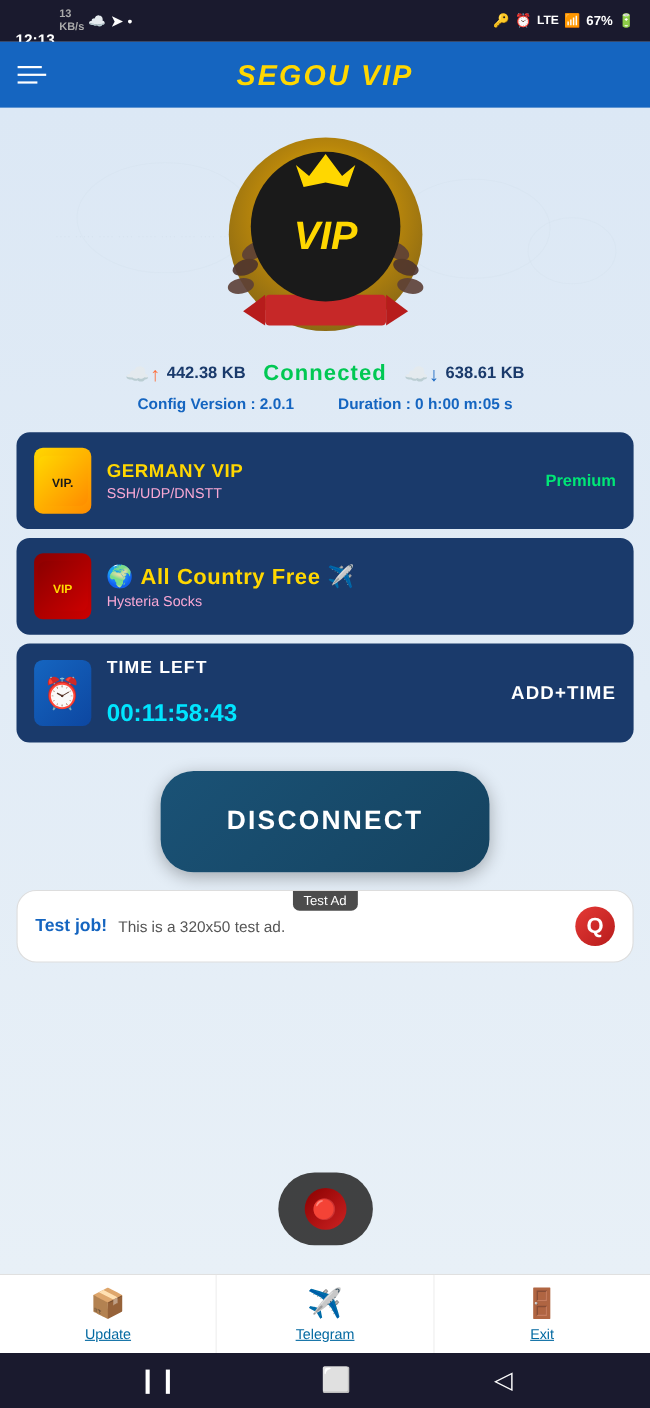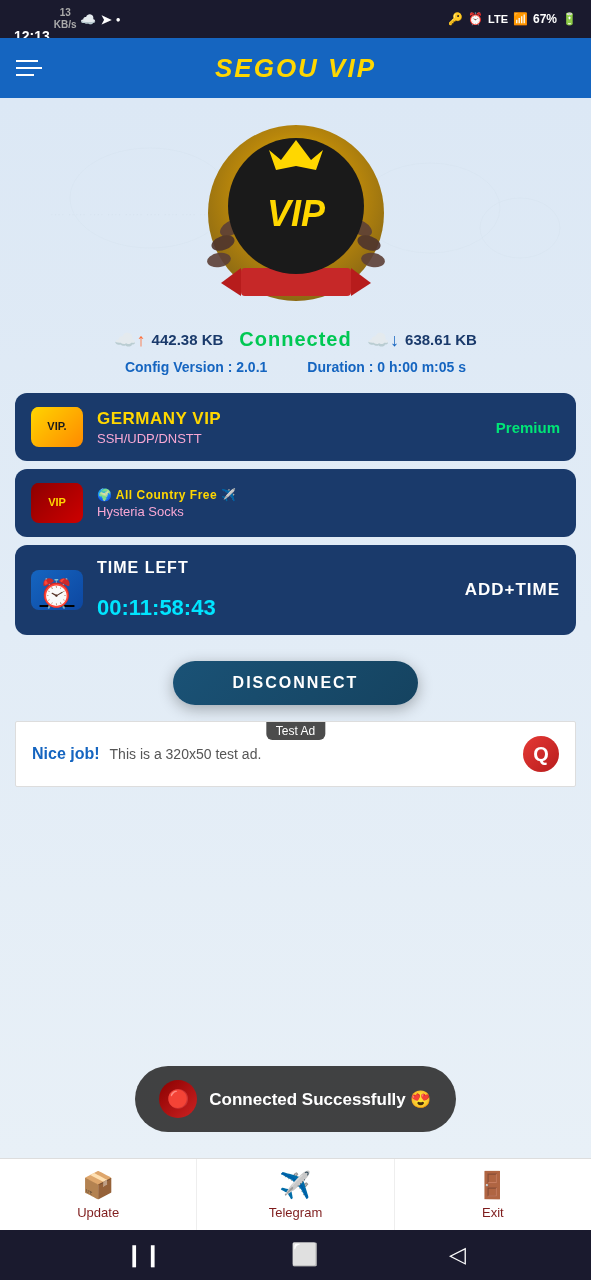--- a/index.html
+++ b/index.html
@@ -22,21 +22,21 @@
       justify-content: space-between;
       align-items: center;
       padding: 6px 14px;
       height: 38px;
       font-size: 13px;
       font-weight: 600;
     }
     .status-left { display: flex; align-items: center; gap: 4px; }
     .status-right { display: flex; align-items: center; gap: 5px; font-size: 12px; }
     .status-time { font-size: 14px; font-weight: 700; margin-top: 33px; }
-    .status-kb { font-size: 10px; color: #aaa; line-height: 1.2; text-align: center; }
+    .status-kb { font-size: 10px; color: #aaa; line-height: 1.2; text-align: left; }
 
     
     .header {
       background: #1565c0;
       display: flex;
       align-items: center;
       justify-content: center;
       padding: 20px 16px;
       position: relative;
       height: 60px;
@@ -147,29 +147,28 @@
       background: #1a3a6b;
       border-radius: 12px;
       padding: 14px 16px;
       display: flex;
       align-items: center;
       cursor: pointer;
       position: relative;
     }
     .card-icon {
       width: 52px;
-      height: 40px;
+      height: 60px;
       border-radius: 8px;
       margin-right: 14px;
       display: flex;
-      align-items: flex-end;
+      align-items: center;
       justify-content: center;
       flex-shrink: 0;
       overflow: hidden;
-      text-decoration: underline;
     }
     .card-icon.germany {
       background: linear-gradient(135deg, #FFD700, #FF8C00);
     }
     .card-icon.globe {
       background: linear-gradient(135deg, #8B0000, #CC0000);
     }
     .card-icon.timer {
       background: linear-gradient(135deg, #1565c0, #0d47a1);
     }
@@ -209,35 +208,35 @@
       letter-spacing: 1px;
     }
 
     
     .disconnect-btn {
       margin: 18px auto 16px auto;
       background: linear-gradient(135deg, #1a5276, #154360);
       color: white;
       border: none;
       border-radius: 30px;
-      padding: 13px 60px;
-      font-size: 16px;
+      padding: 32px 60px;
+      font-size: 24px;
       font-weight: 800;
       letter-spacing: 2px;
       cursor: pointer;
       display: block;
       box-shadow: 0 4px 15px rgba(0,0,0,0.3);
     }
 
     
     .ad-banner {
       width: calc(100% - 30px);
       margin: 0 9px;
       background: white;
-      border-radius: 2px;
+      border-radius: 18px;
       padding: 14px 16px;
       display: flex;
       align-items: center;
       border: 1px solid #ddd;
       position: relative;
       overflow: hidden;
     }
     .ad-label {
       position: absolute;
       top: 0;
@@ -313,21 +312,21 @@
       display: flex;
       flex-direction: column;
       align-items: center;
       justify-content: center;
       cursor: pointer;
       gap: 4px;
       border-right: 1px solid #eee;
     }
     .nav-item:last-child { border-right: none; }
     .nav-icon { font-size: 26px; }
-    .nav-label { font-size: 13px; color: #7f1d1d; font-weight: 500; }
+    .nav-label { font-size: 13px; color: #0369a1; font-weight: 500; text-decoration: underline; }
 
     
     .system-nav {
       background: #1a1a2e;
       height: 50px;
       display: flex;
       align-items: center;
       justify-content: space-around;
       padding: 0 60px;
     }
@@ -461,54 +460,53 @@
         <text x="23" y="29" text-anchor="middle" font-size="11" font-weight="900" fill="#FFD700" font-family="Arial">VIP</text>
         <defs>
           <linearGradient id="redCard" x1="0" y1="0" x2="1" y2="1">
             <stop offset="0%" stop-color="#8B0000"></stop>
             <stop offset="100%" stop-color="#CC0000"></stop>
           </linearGradient>
         </defs>
       </svg>
     </div>
     <div class="card-info">
-      <div class="card-title" style="color:#FFD700;font-size:12px;">🌍 All Country Free ✈️</div>
+      <div class="card-title" style="color:#FFD700;font-size:20px;">🌍 All Country Free ✈️</div>
       <div class="card-subtitle">Hysteria Socks</div>
     </div>
   </div>
 
   <div class="card">
     <div class="card-icon timer">
       <span style="font-size:28px;">⏰</span>
     </div>
     <div class="card-info">
       <div class="time-left-title">TIME LEFT</div>
       <div class="time-left-value">00:11:58:43</div>
     </div>
     <div class="add-time">ADD+TIME</div>
   </div>
 
   <button class="disconnect-btn">DISCONNECT</button>
 
   <div class="ad-banner">
     <div class="ad-label">Test Ad</div>
-    <div class="ad-nice">Nice job!</div>
+    <div class="ad-nice">Test job!</div>
     <div class="ad-text">This is a 320x50 test ad.</div>
     <div class="ad-icon">
       <span style="color:white;font-size:20px;font-weight:900;">Q</span>
     </div>
   </div>
 
   <div class="spacer"></div>
 
   <div class="toast">
     <div class="toast-icon">
       <span style="font-size:18px;">🔴</span>
     </div>
-    <span>Connected Successfully 😍</span>
   </div>
 
 </div>
 
 <div class="bottom-nav">
   <div class="nav-item">
     <span class="nav-icon">📦</span>
     <span class="nav-label">Update</span>
   </div>
   <div class="nav-item">

